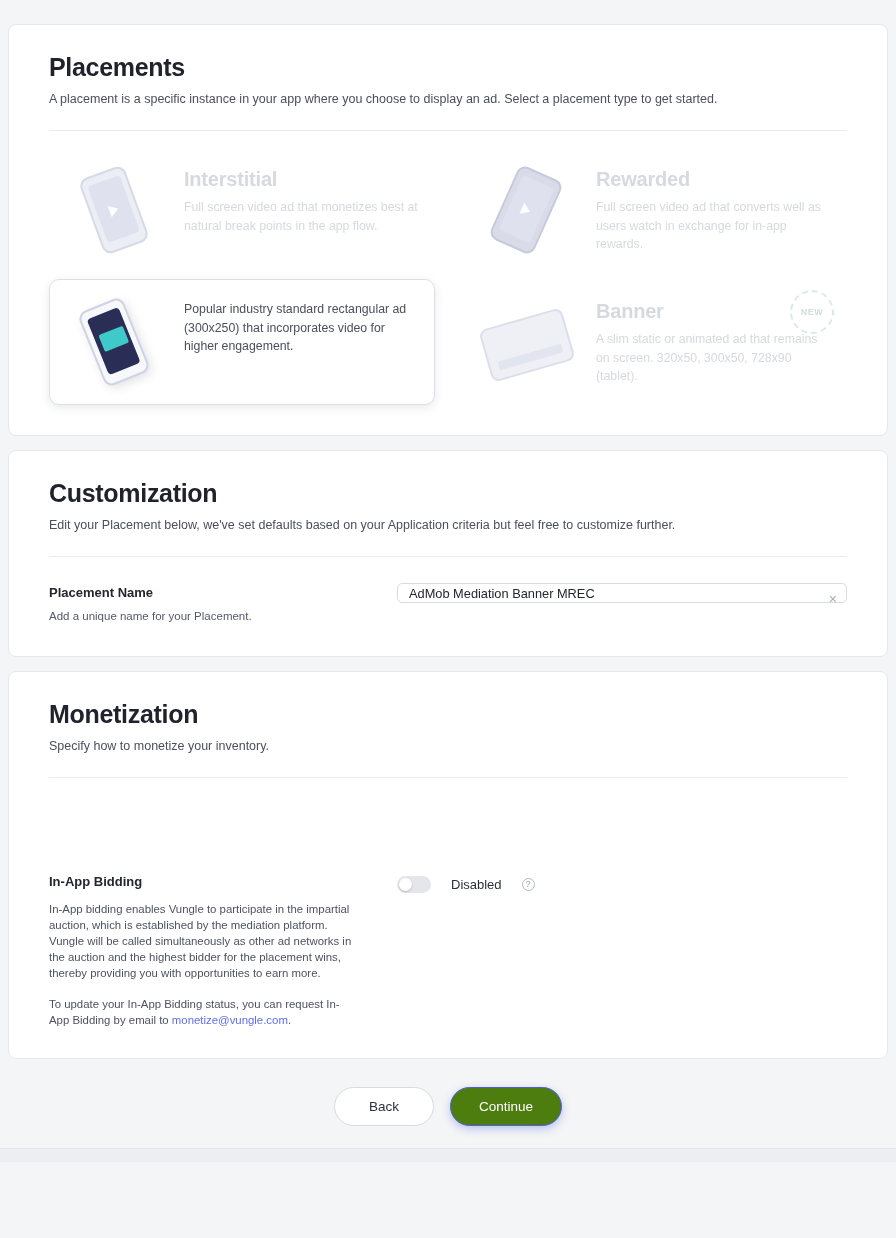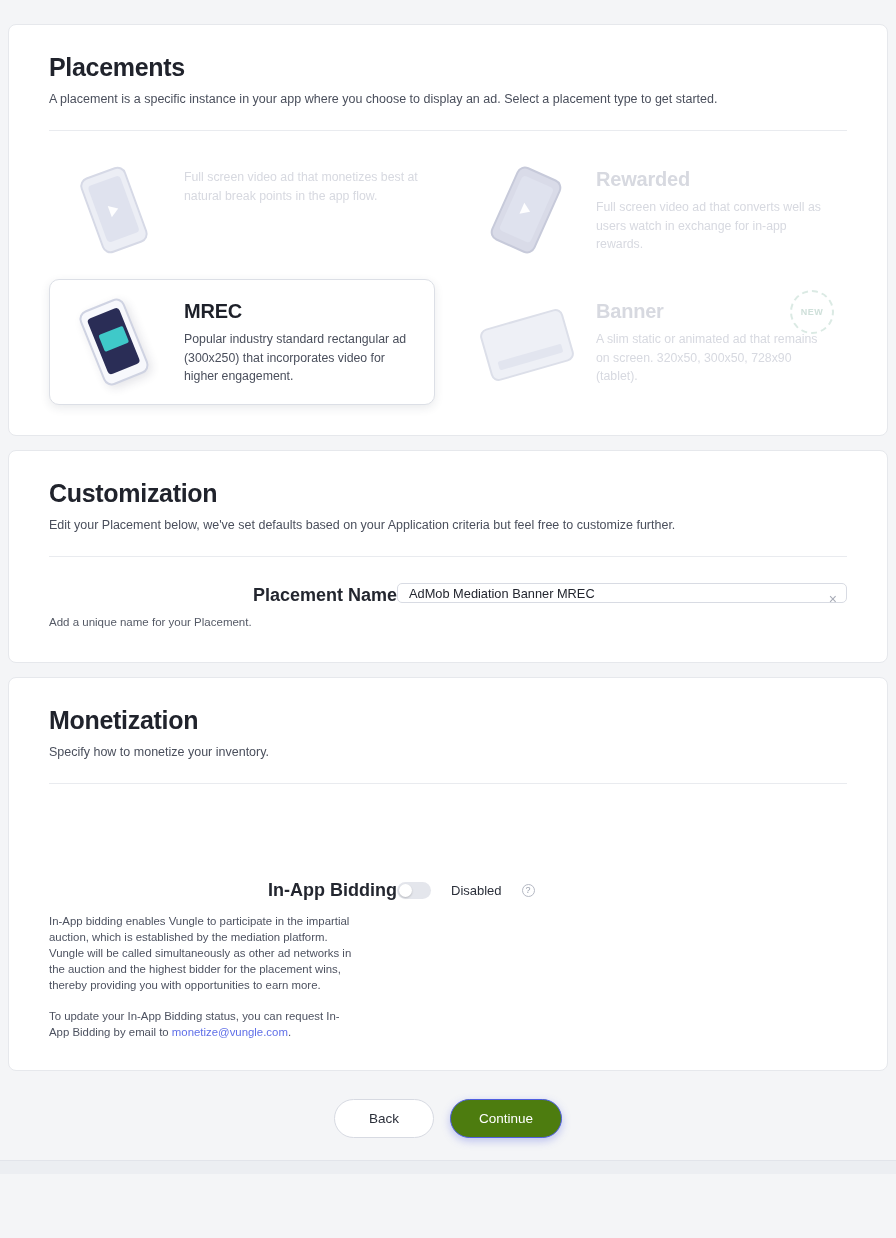--- a/index.html
+++ b/index.html
@@ -161,25 +161,24 @@
   }
 
   
   .field-row {
     display: flex;
     align-items: flex-start;
     margin-top: 26px;
   }
   .field-left { width: 348px; padding-top: 2px; }
   .field-label {
-    font-size: 18px;
+    font-size: 13px;
     font-weight: bold;
     margin: 0 0 8px 0;
     color: #23262f;
-    text-align: right;
   }
   .field-help {
     font-size: 11.5px;
     color: #555a66;
     margin: 0;
     line-height: 1.5;
   }
   .input-wrap {
     flex: 1;
     position: relative;
@@ -300,20 +299,21 @@
     <div class="placement-grid">
 
       <div class="placement">
         <div class="art">
           <div class="phone">
             <div class="screen"></div>
             <div class="tri"></div>
           </div>
         </div>
         <div class="txt">
+          <p class="p-title">Interstitial</p>
           <p class="p-desc">Full screen video ad that monetizes best at natural break points in the app flow.</p>
         </div>
       </div>
 
       <div class="placement">
         <div class="art">
           <div class="phone tilt2">
             <div class="screen"></div>
             <div class="tri"></div>
           </div>
@@ -325,21 +325,20 @@
       </div>
 
       <div class="placement selected">
         <div class="art">
           <div class="phone mrec">
             <div class="screen"></div>
             <div class="badge"></div>
           </div>
         </div>
         <div class="txt">
-          <p class="p-title">MREC</p>
           <p class="p-desc">Popular industry standard rectangular ad (300x250) that incorporates video for higher engagement.</p>
         </div>
       </div>
 
       <div class="placement">
         <div class="art">
           <div class="tablet">
             <div class="bar"></div>
           </div>
         </div>

